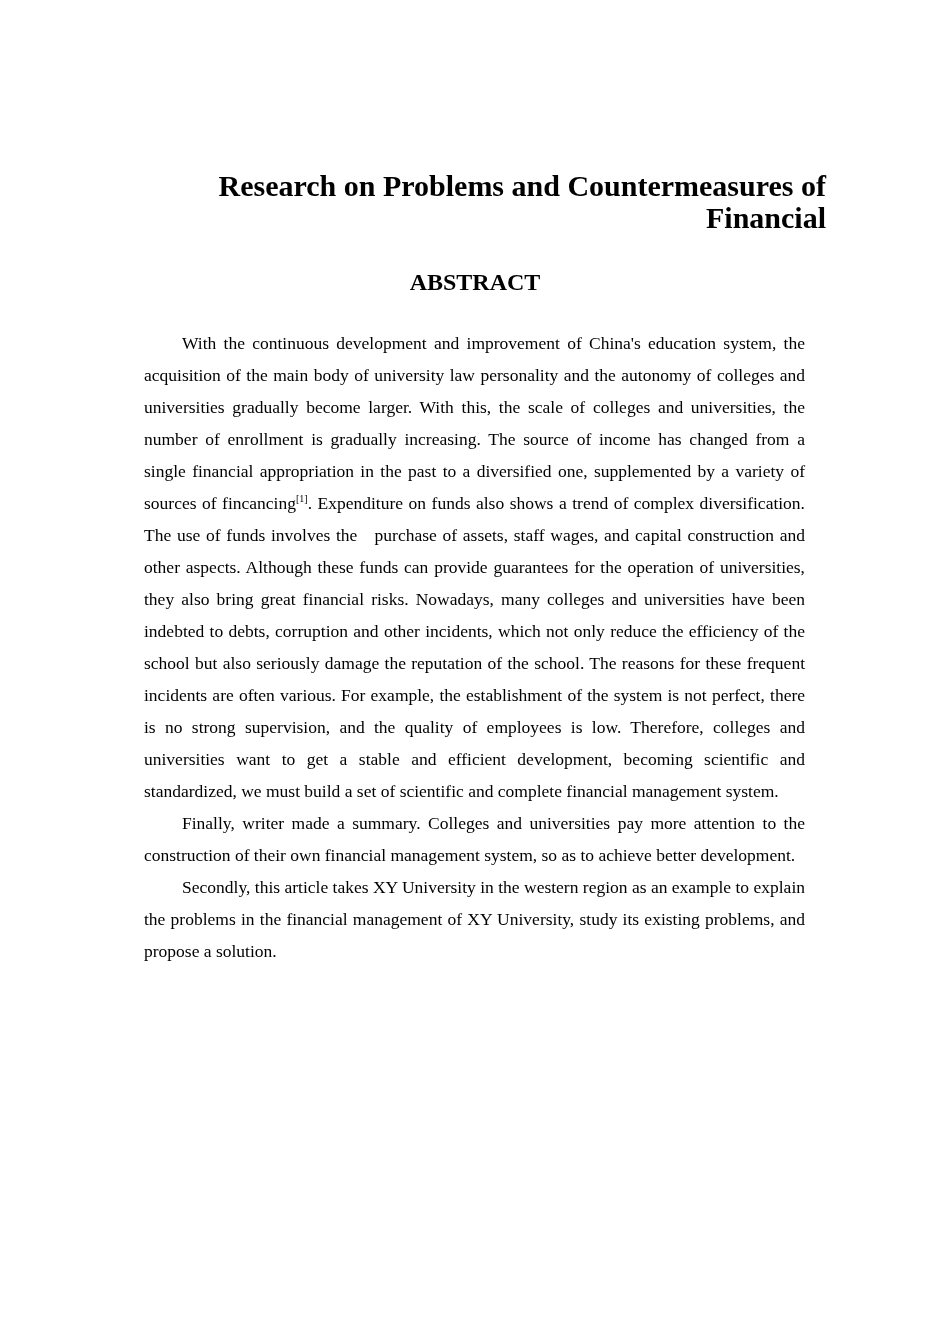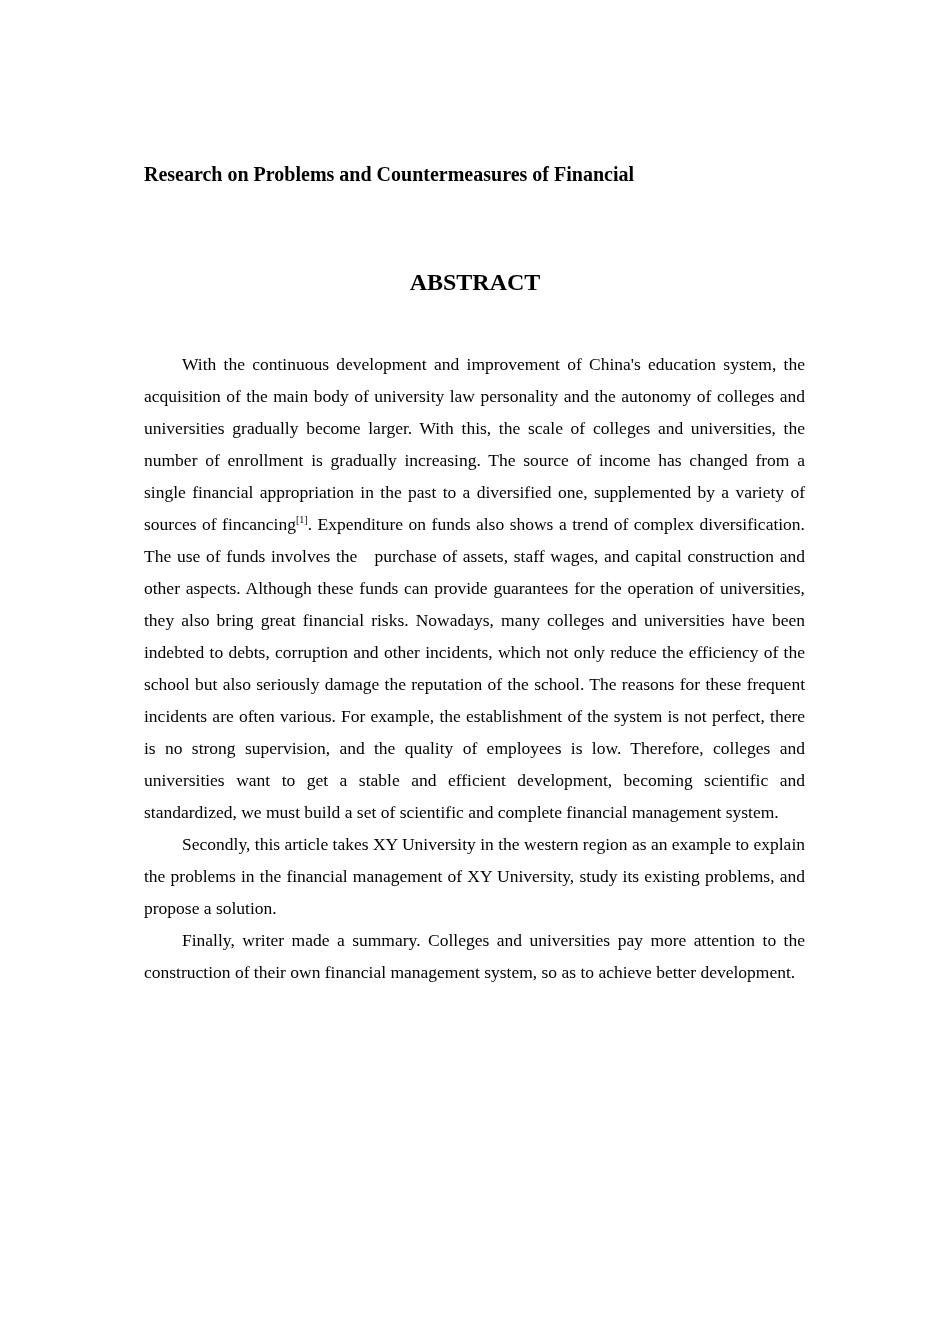--- a/index.html
+++ b/index.html
@@ -21,42 +21,42 @@
       top: 0;
       width: 950px;
       height: 1344px;
       background: #ffffff;
     }
     .title {
       position: absolute;
       left: 140px;
       width: 670px;
       top: 154px;
-      margin: 4px;
-      text-align: left;
+      margin: 16px;
+      text-align: right;
       font-weight: bold;
-      font-size: 20px;
+      font-size: 30px;
       line-height: 32px;
     }
     .section-heading {
       position: absolute;
       left: 140px;
       width: 670px;
       top: 266px;
       margin: 0;
       text-align: center;
       font-weight: bold;
       font-size: 24px;
       line-height: 32px;
     }
     .body {
       position: absolute;
       left: 144px;
       width: 661px;
-      top: 348px;
+      top: 327px;
     }
     .para {
       margin: 0;
       font-size: 17.5px;
       line-height: 32px;
       text-align: justify;
       text-indent: 38px;
       white-space: pre-wrap;
     }
     sup.cite {
@@ -70,16 +70,16 @@
 
 <div class="page">
   <h1 class="title">
     <span>Research on Problems and Countermeasures of Financial</span><br>
   </h1>
 
   <h2 class="section-heading">ABSTRACT</h2>
 
   <div class="body">
     <p class="para"><span>With the continuous development and improvement of China's education system, the acquisition of the main body of university law personality and the autonomy of colleges and universities gradually become larger. With this, the scale of colleges and universities, the number of enrollment is gradually increasing. The source of income has changed from a single financial appropriation in the past to a diversified one, supplemented by a variety of sources of fincancing</span><sup class="cite">[1]</sup><span>. Expenditure on funds also shows a trend of complex diversification. The use of funds involves the   purchase of assets, staff wages, and capital construction and other aspects. Although these funds can provide guarantees for the operation of universities, they also bring great financial risks. Nowadays, many colleges and universities have been indebted to debts, corruption and other incidents, which not only reduce the efficiency of the school but also seriously damage the reputation of the school. The reasons for these frequent incidents are often various. For example, the establishment of the system is not perfect, there is no strong supervision, and the quality of employees is low. Therefore, colleges and universities want to get a stable and efficient development, becoming scientific and standardized, we must build a set of scientific and complete financial management system.</span></p>
+    <p class="para">Finally, writer made a summary. Colleges and universities pay more attention to the construction of their own financial management system, so as to achieve better development.</p>
     <p class="para">Secondly, this article takes XY University in the western region as an example to explain the problems in the financial management of XY University, study its existing problems, and propose a solution.</p>
-    <p class="para">Finally, writer made a summary. Colleges and universities pay more attention to the construction of their own financial management system, so as to achieve better development.</p>
   </div>
 </div>
 
 </body></html>

